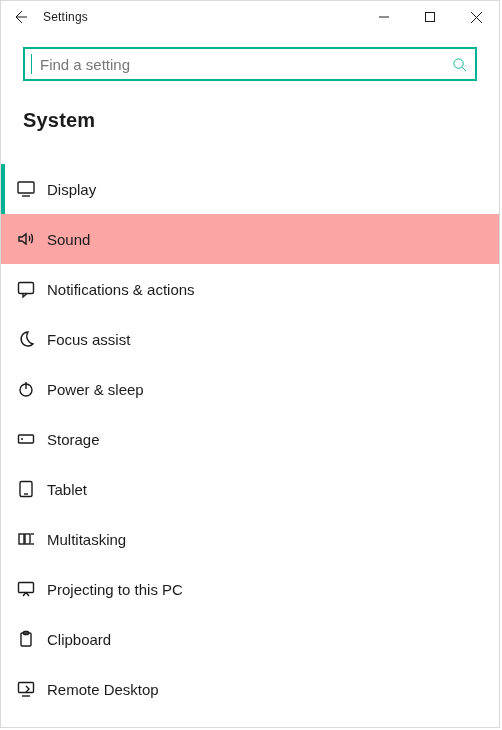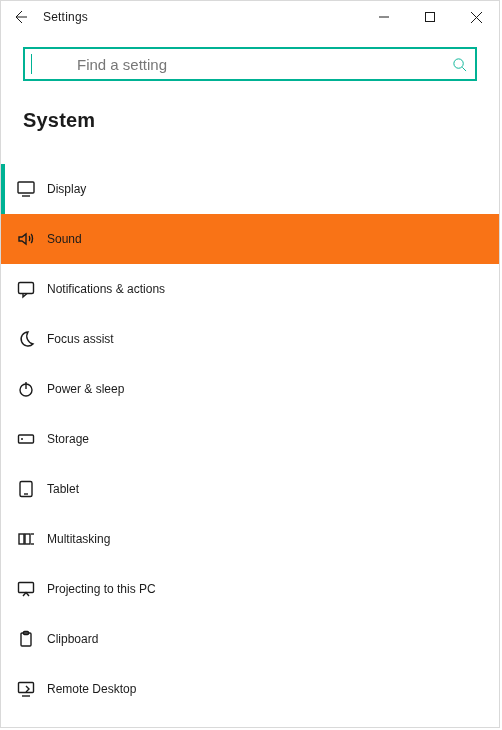--- a/index.html
+++ b/index.html
@@ -66,21 +66,20 @@
   }
   .search input {
     flex: 1 1 auto;
     border: none;
     outline: none;
     font-size: 15px;
     font-family: inherit;
     padding: 0 6px 0 8px;
     color: #333;
     background: transparent;
-    margin-left: 37px;
   }
   .search input::placeholder { color: #777; }
   .search-caret {
     width: 1px;
     height: 20px;
     background: #00b294;
     margin-left: 6px;
   }
   .search-icon {
     width: 32px;
@@ -109,31 +108,31 @@
     padding: 0 0 0 0;
     position: relative;
   }
   .nav-item .accent-bar {
     width: 4px;
     height: 50px;
     background: transparent;
   }
   .nav-item.selected .accent-bar { background: var(--accent, #00b294); }
   .nav-item.hover {
-    background: #f97316;
+    background: #fca5a5;
   }
   .nav-item .icon-slot {
     width: 42px;
     display: flex;
     align-items: center;
     justify-content: center;
     color: #1b1b1b;
   }
   .nav-item .label {
-    font-size: 12px;
+    font-size: 15px;
     color: #1b1b1b;
   }
 </style>
 </head>
 <body>
 
 <div class="window">
 
   <div class="titlebar">
     <div class="tb-back">

